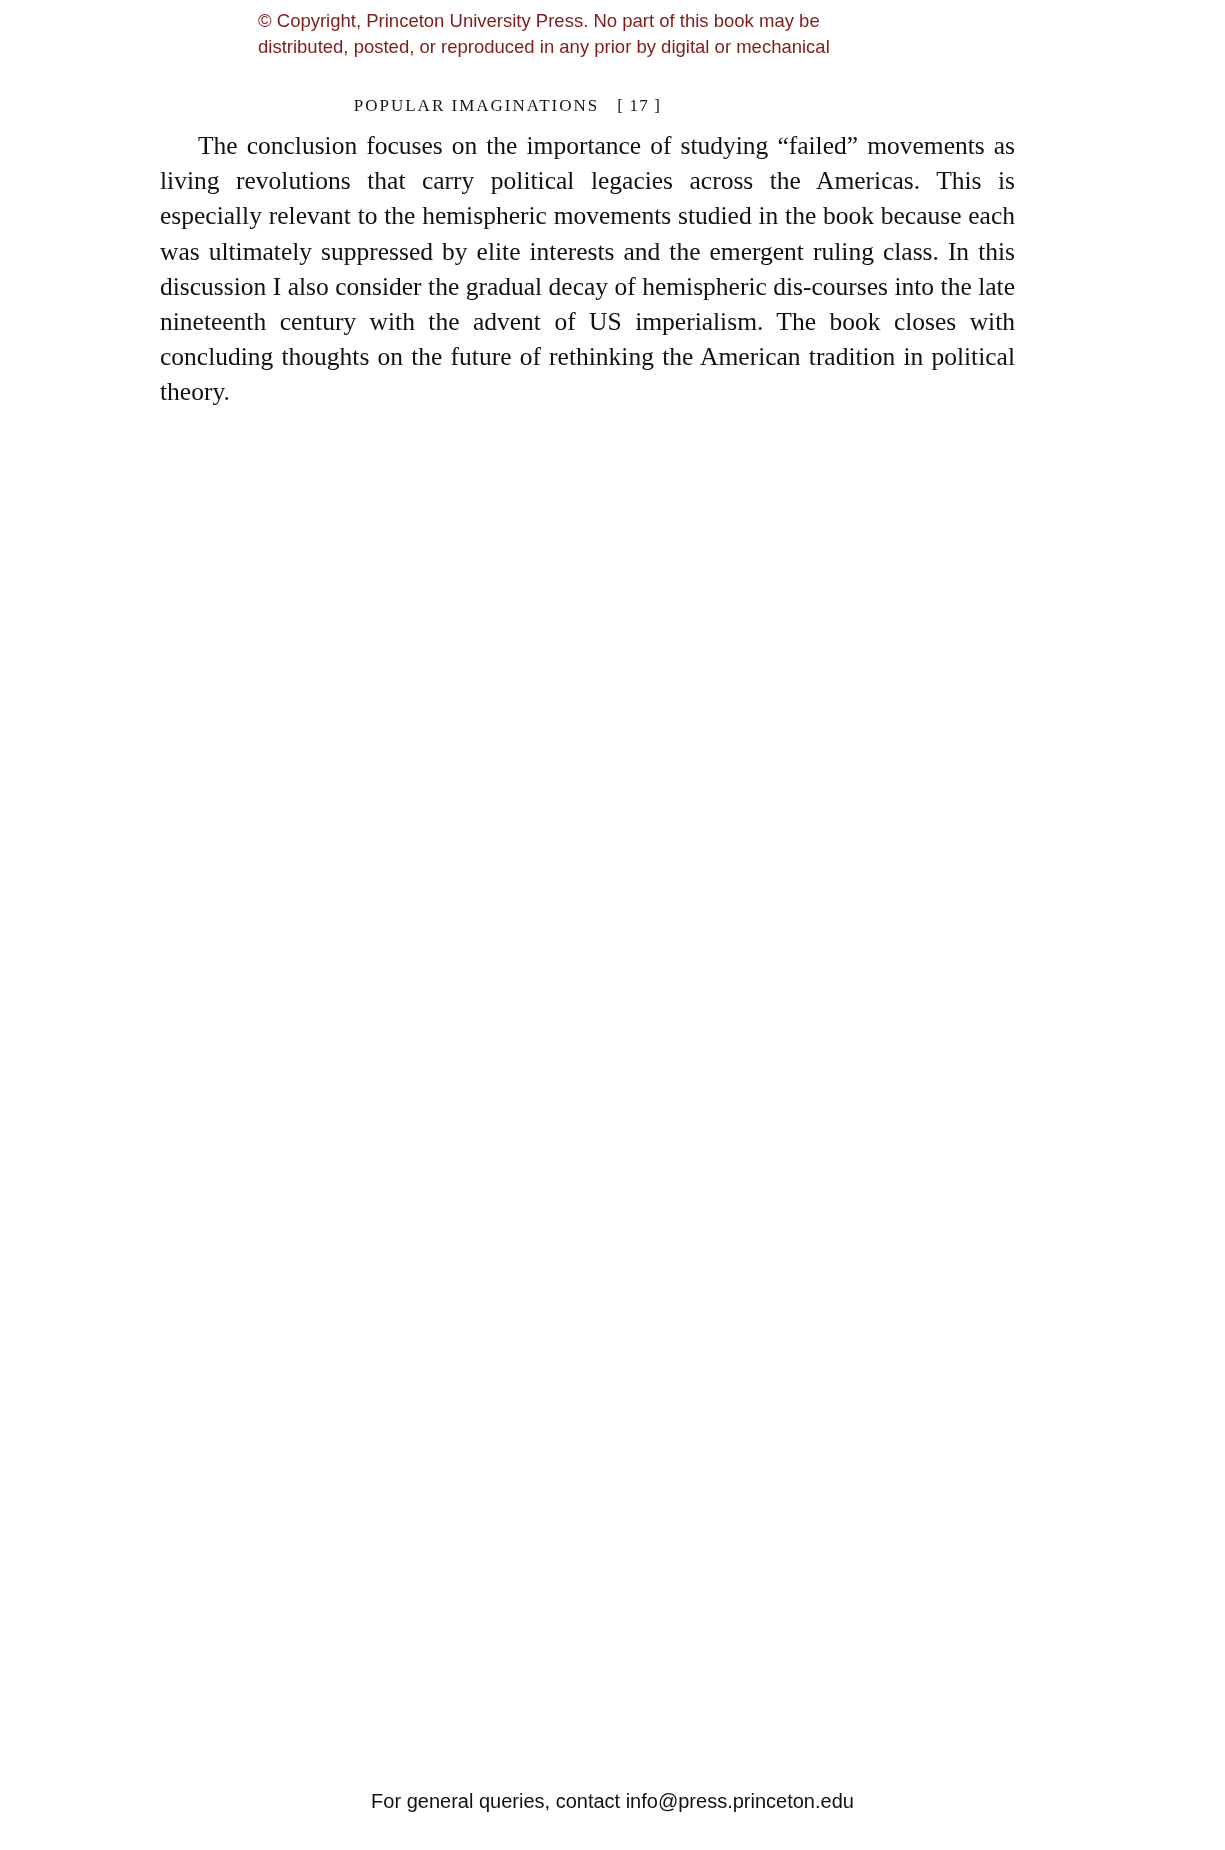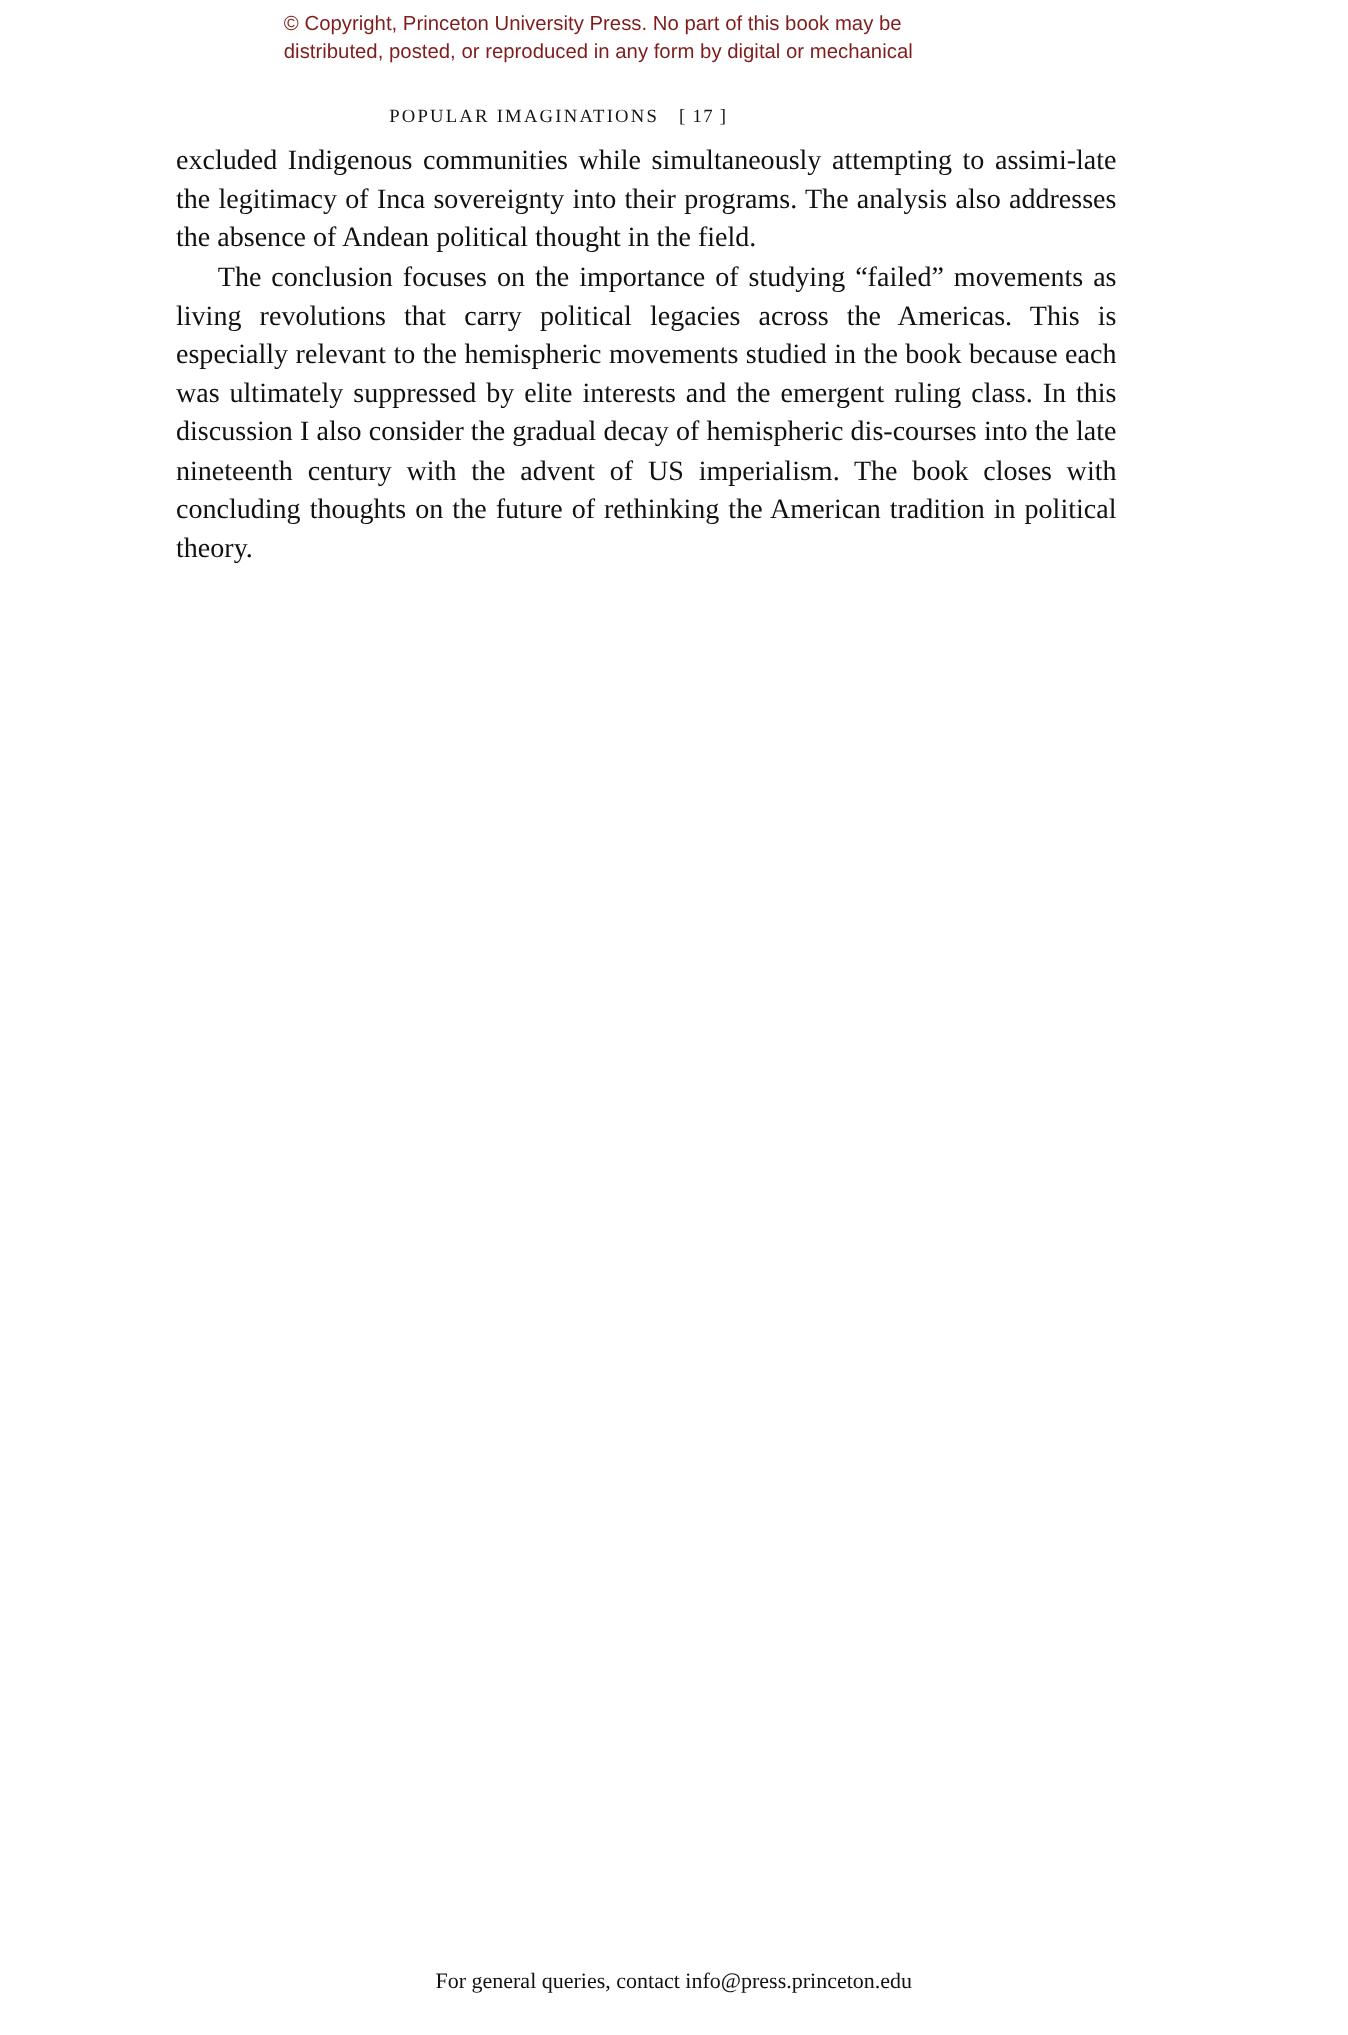--- a/index.html
+++ b/index.html
@@ -78,39 +78,38 @@
     text-indent: 38px;
   }
 
   
   .footer-note {
     position: absolute;
     top: 1790px;
     left: 0;
     width: 1225px;
     text-align: center;
-    font-family: Liberation Serif, serif;
+    font-family: Liberation Sans, sans-serif;
     font-size: 20px;
     color: #111111;
   }
 </style>
 </head>
 <body>
 
 <div class="page">
 
   <div class="copyright-notice">
     <div>© Copyright, Princeton University Press. No part of this book may be</div>
-    <div>distributed, posted, or reproduced in any form by digital or mechanical</div>
+    <div>distributed, posted, or reproduced in any prior by digital or mechanical</div>
   </div>
 
   <div class="running-head">
     <span class="rh-title">POPULAR IMAGINATIONS</span><span class="rh-folio">[ 17 ]</span>
   </div>
 
   <div class="text-block">
-    <p>excluded Indigenous communities while simultaneously attempting to assimi‐late the legitimacy of Inca sovereignty into their programs. The analysis also addresses the absence of Andean political thought in the field.</p>
     <p class="indent">The conclusion focuses on the importance of studying “failed” movements as living revolutions that carry political legacies across the Americas. This is especially relevant to the hemispheric movements studied in the book because each was ultimately suppressed by elite interests and the emergent ruling class. In this discussion I also consider the gradual decay of hemispheric dis‐courses into the late nineteenth century with the advent of US imperialism. The book closes with concluding thoughts on the future of rethinking the American tradition in political theory.</p>
   </div>
 
   <div class="footer-note">For general queries, contact info@press.princeton.edu</div>
 
 </div>
 
 </body></html>

